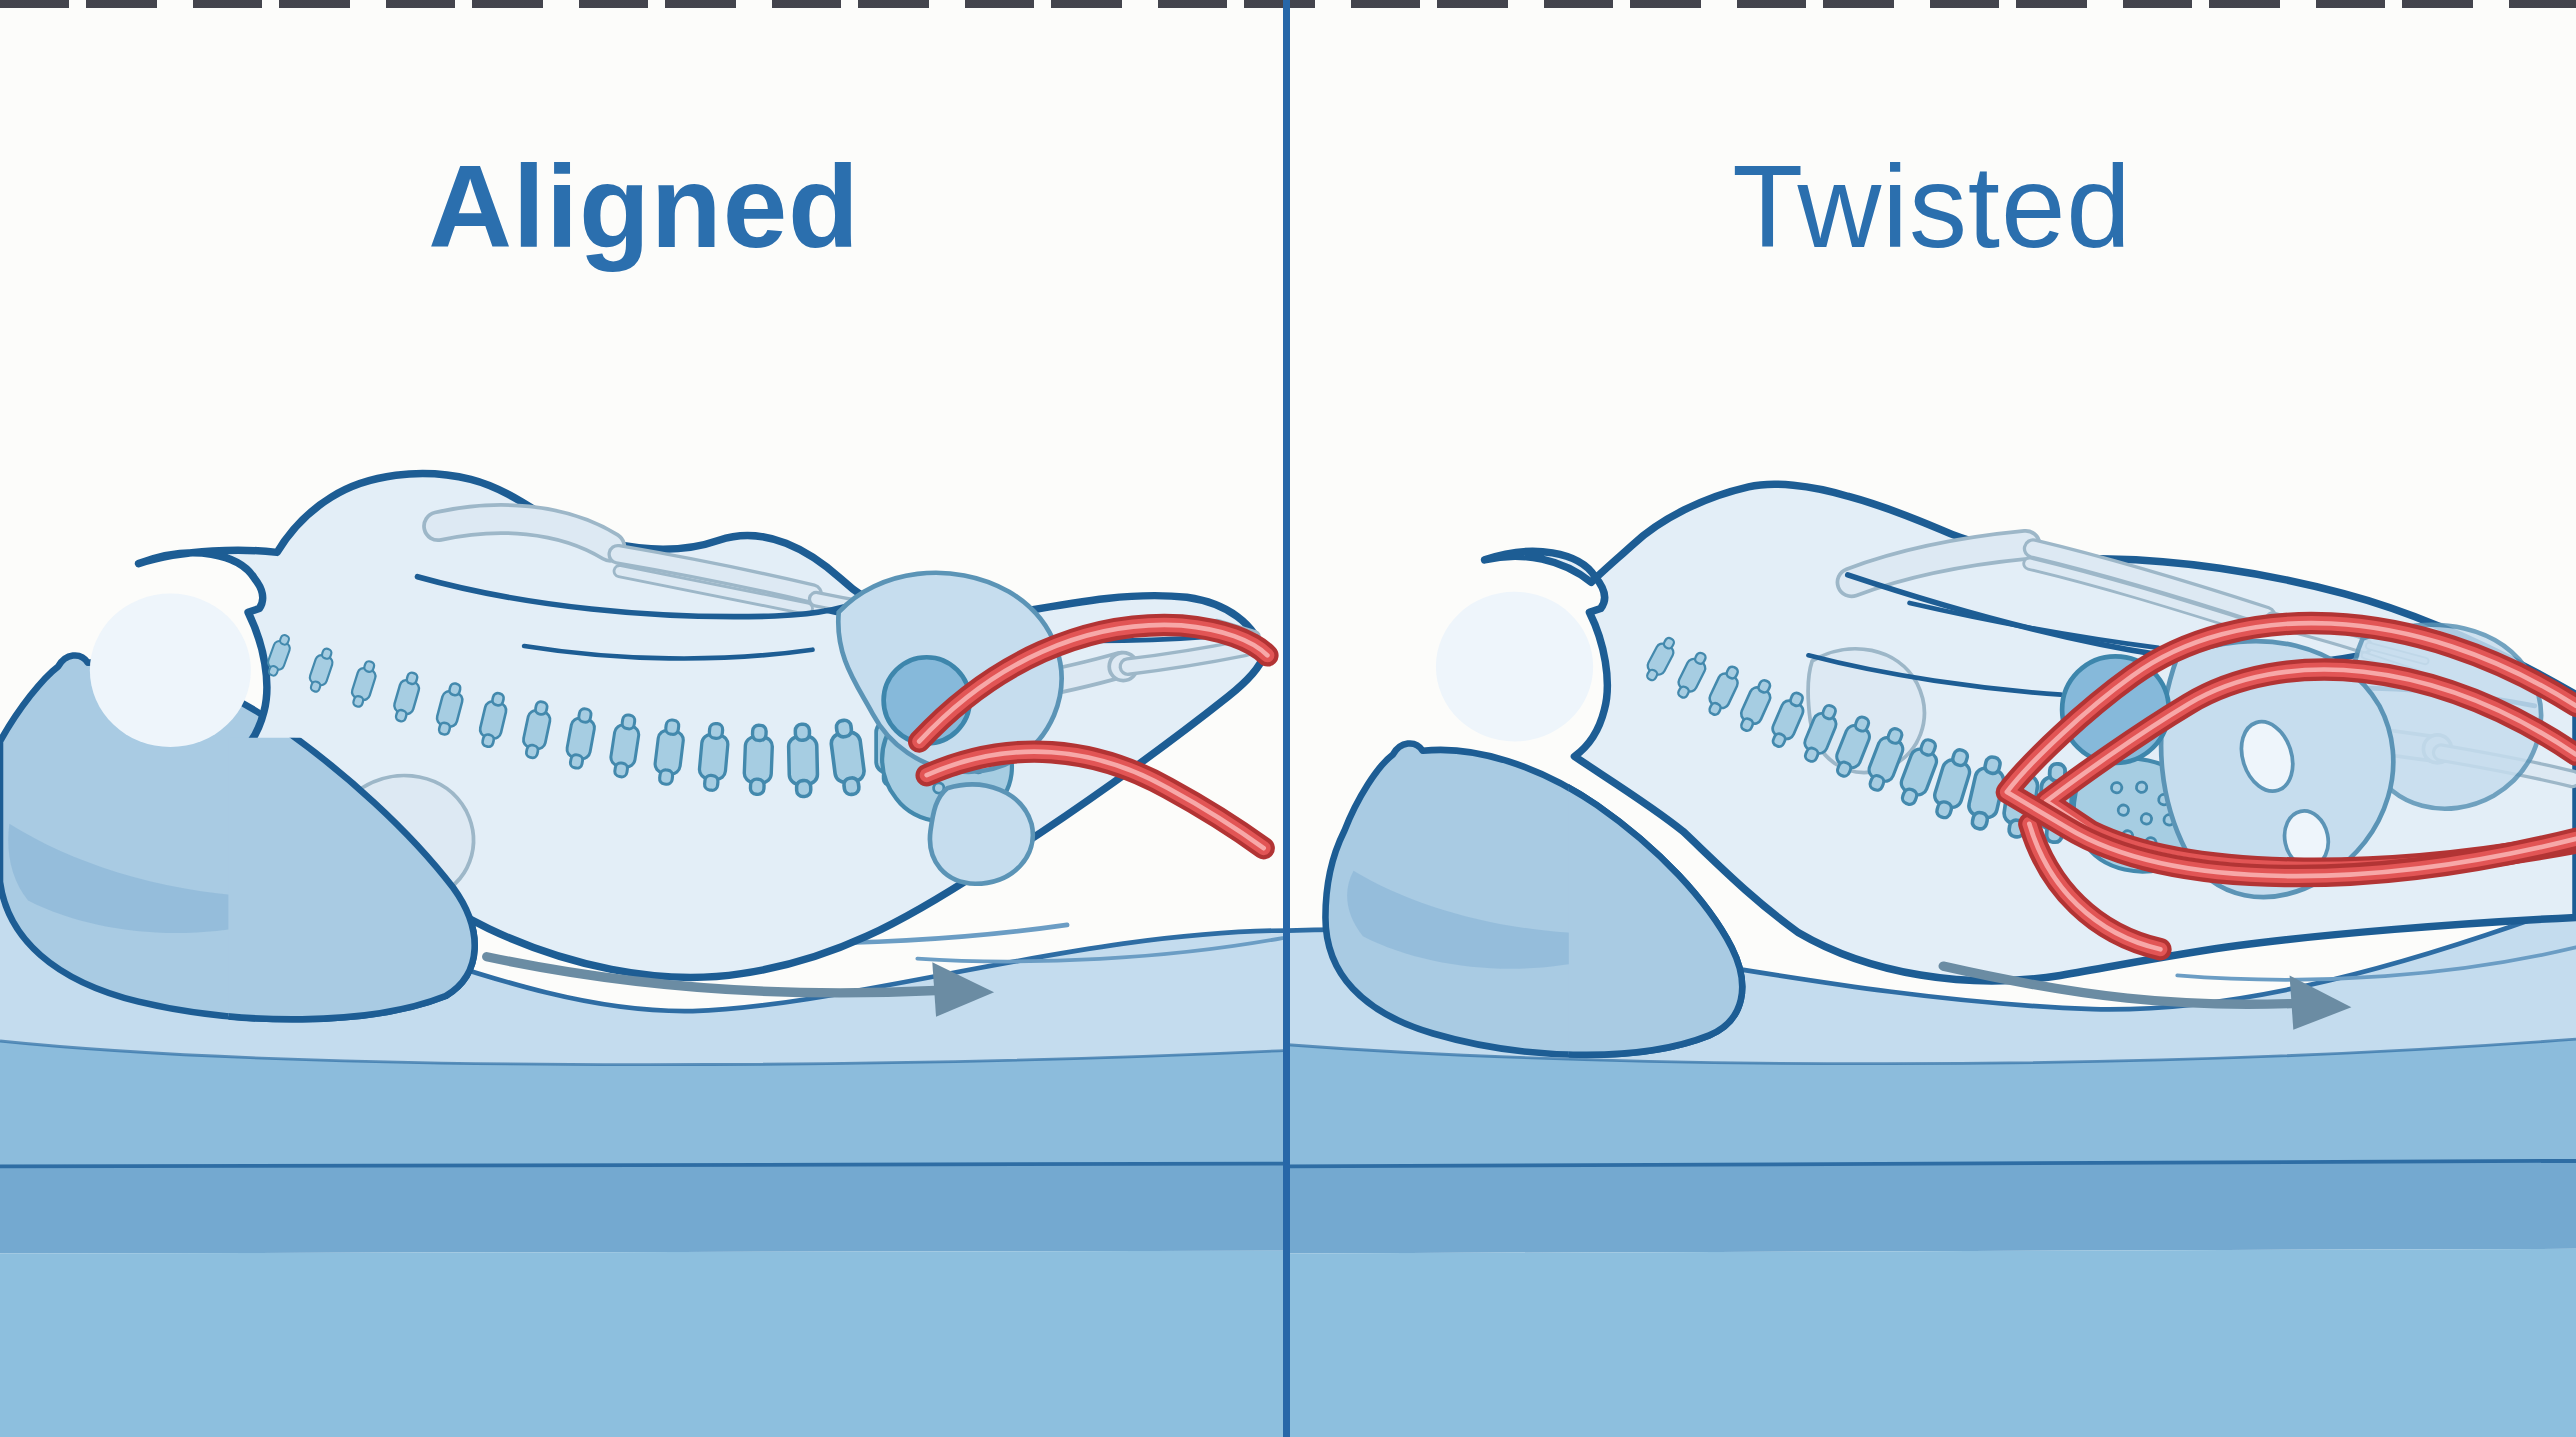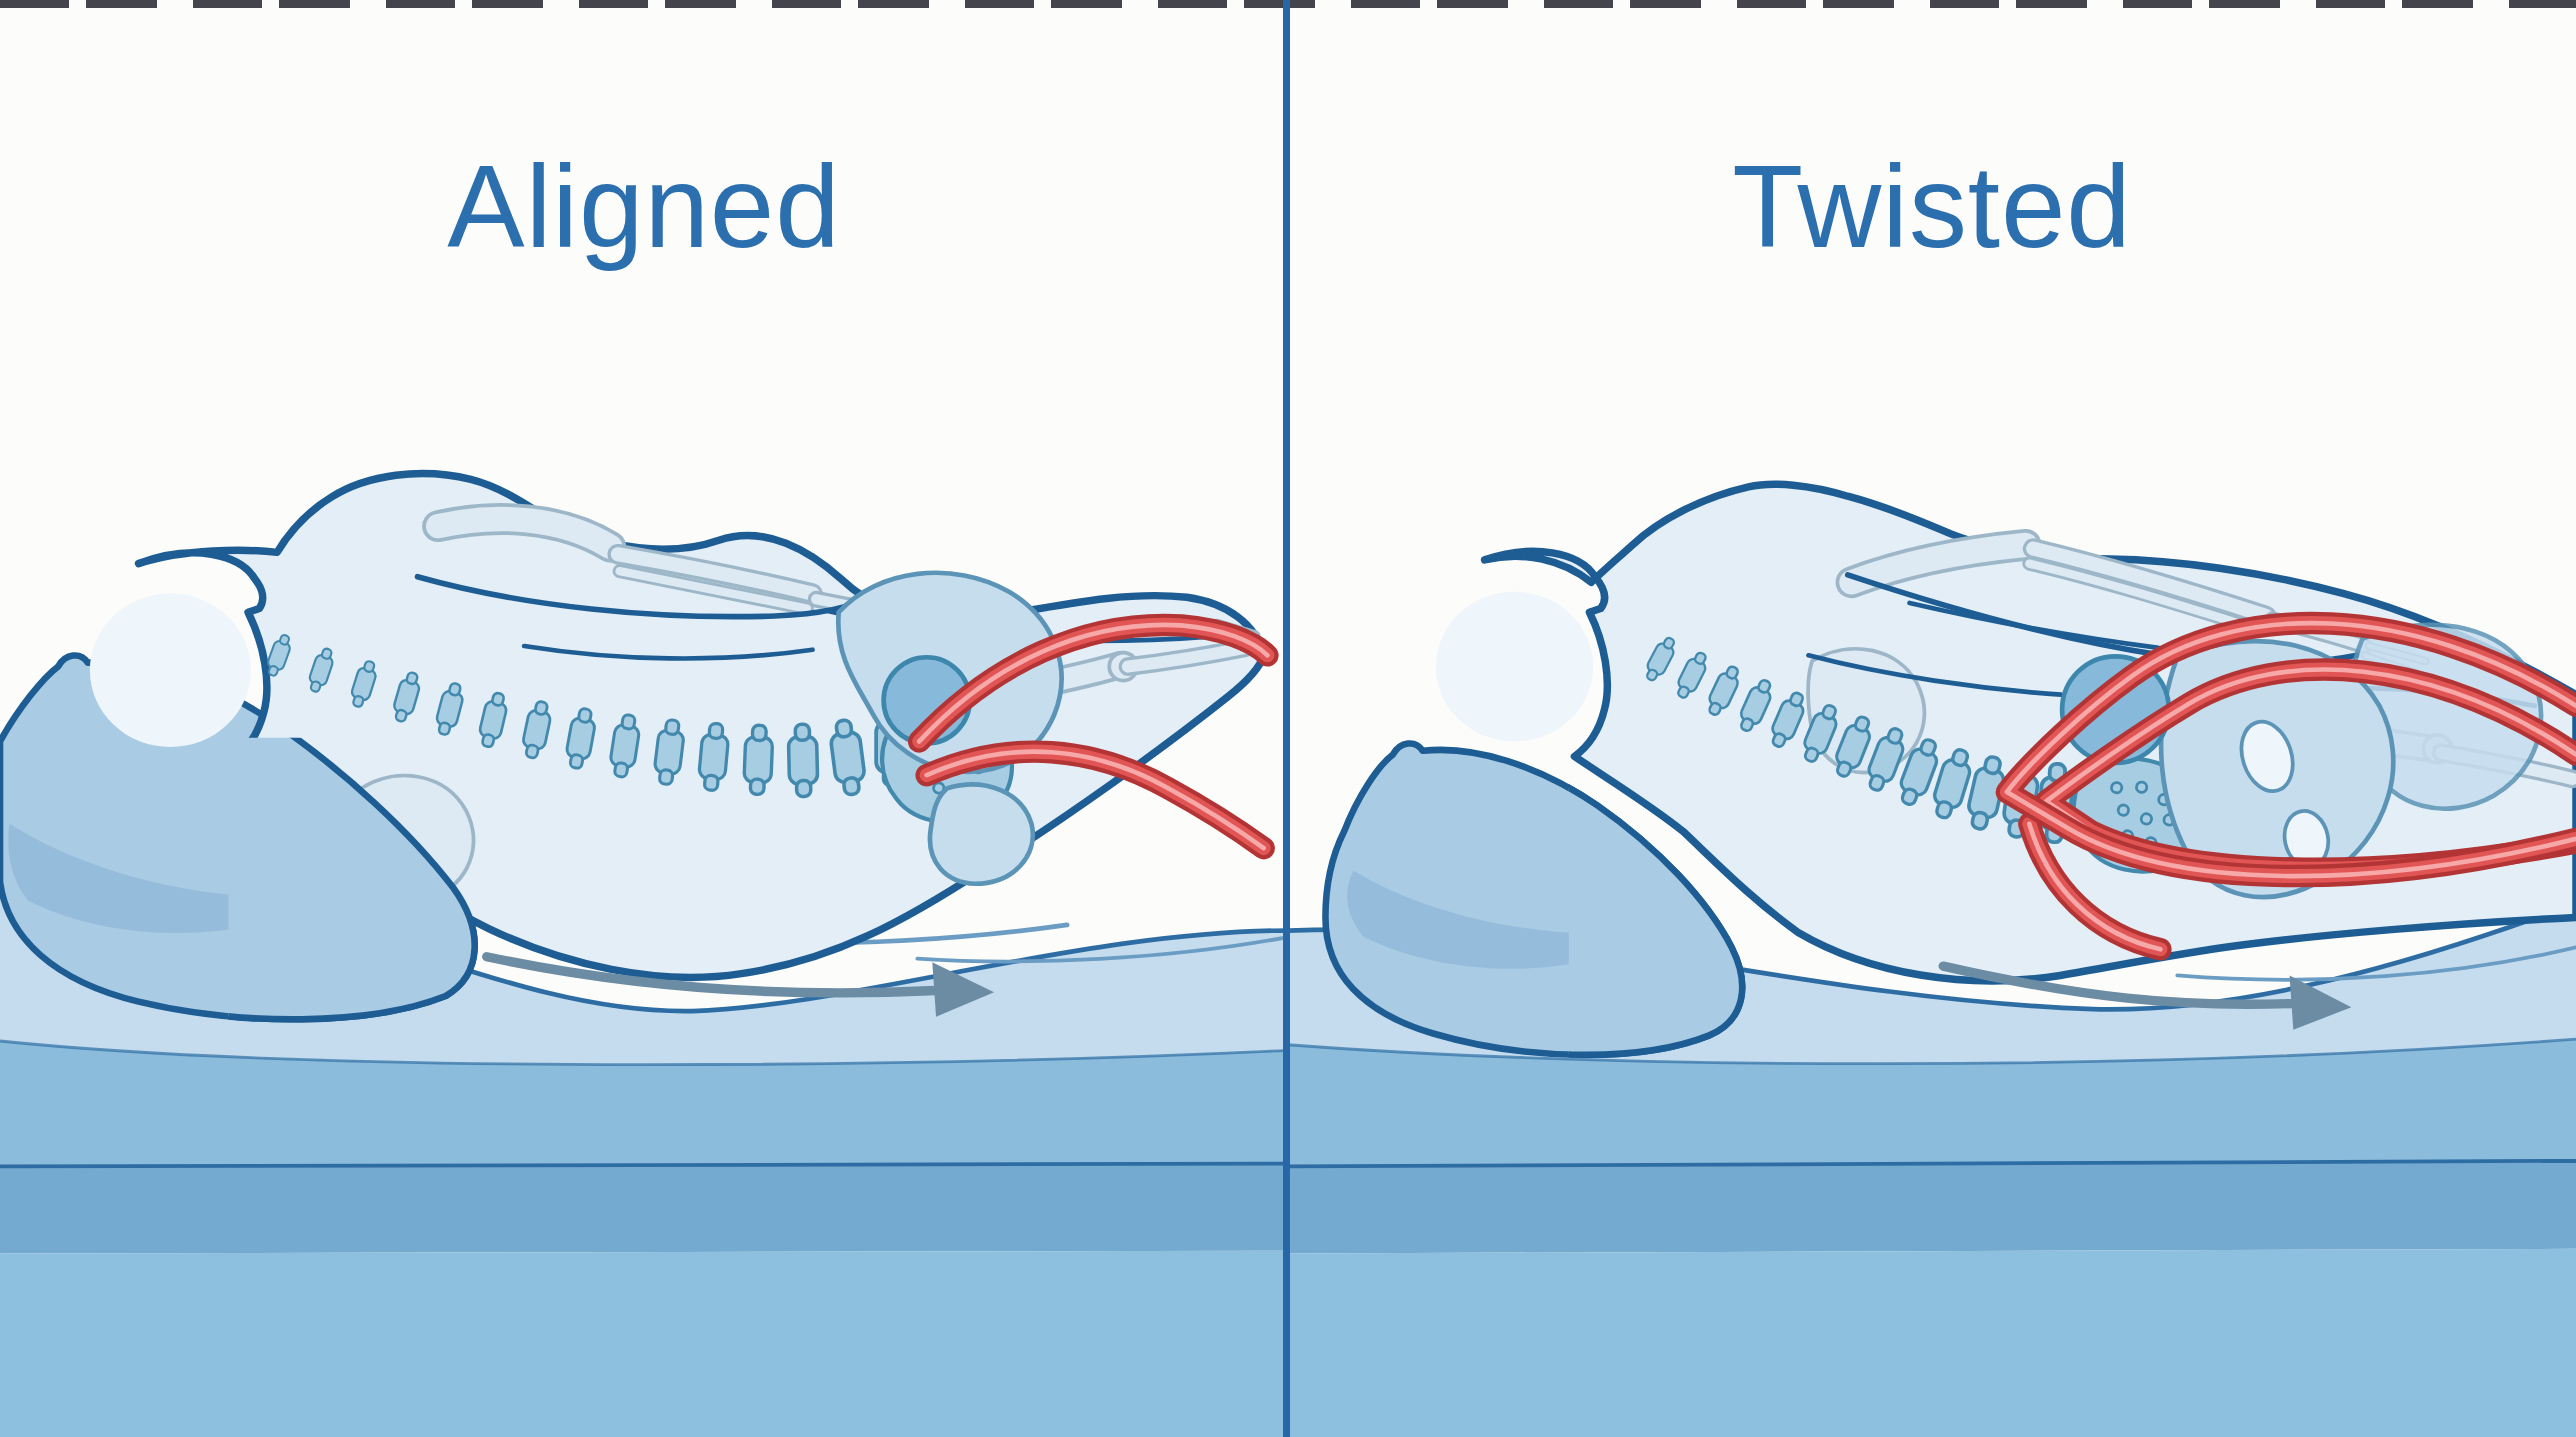--- a/index.html
+++ b/index.html
@@ -17,21 +17,21 @@
       var(--artifact,#23242e) 86px 157px, transparent 157px 193px);
     opacity:.85;
   }
   .panel-title{
     position:absolute;top:60px;width:1288px;
     text-align:center;
     font-size:116px;line-height:1.2;font-weight:400;
     color:var(--title,#2b6fae);
     letter-spacing:0.9px;
   }
-  .panel-title.left{left:0;}
+  .panel-title.left{left:0;font-weight:bold;}
   .panel-title.right{left:1288px;}
   .divider{
     position:absolute;left:1283px;top:0;width:6.6px;height:1438px;
     background:var(--divider,#2767a8);z-index:40;
   }
   svg.panel{position:absolute;top:0;width:1288px;height:1438px;}
   svg.panel.left{left:0;}
   svg.panel.right{left:1288px;}
 
   

